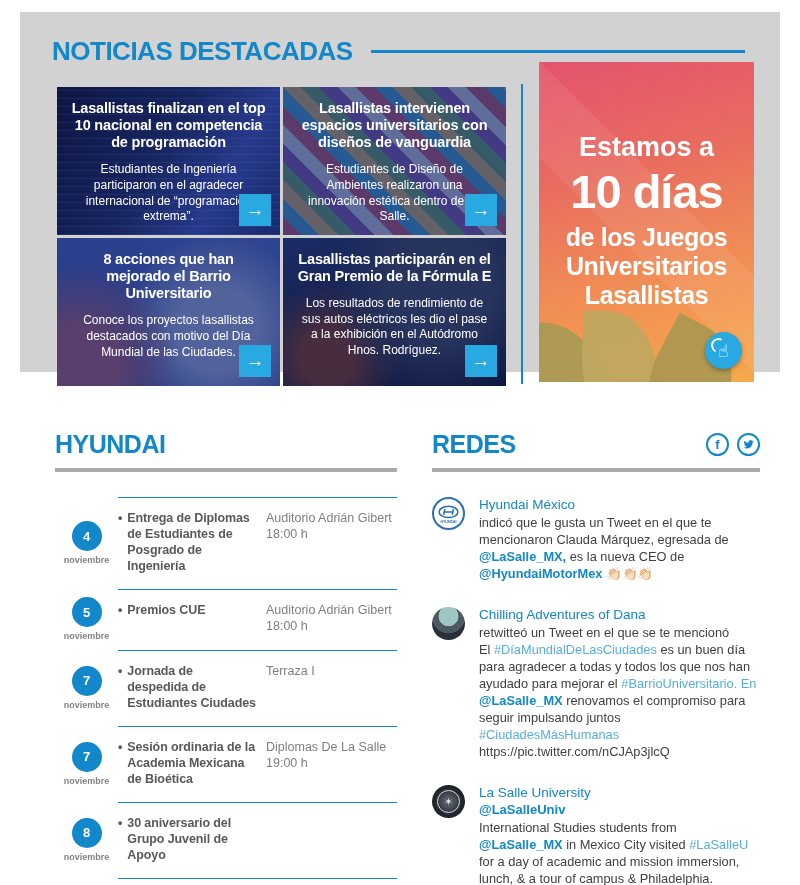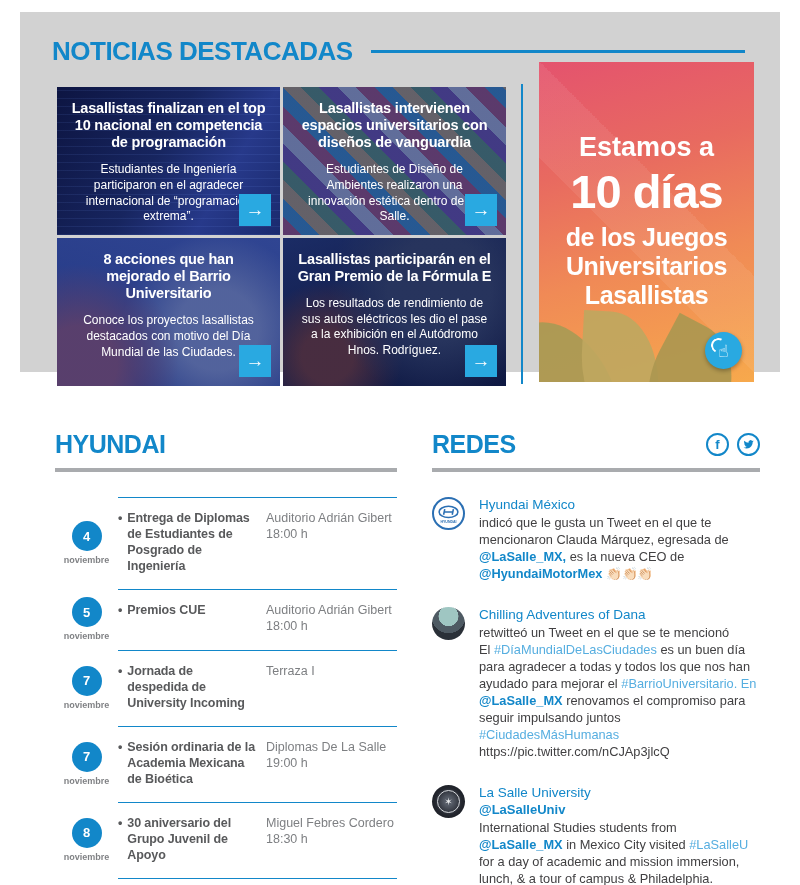--- a/index.html
+++ b/index.html
@@ -226,21 +226,21 @@
   <div class="agenda-row">
     <div class="date-col">
       <div class="days-wrap">
                 <span class="day-circle">7</span>
               </div>
       <div class="month-label">noviembre</div>
     </div>
     <div class="row-main">
       <div class="event-col">
         <span class="event-bullet">•</span>
-        <span class="event-text">Jornada de despedida de University Incoming</span>
+        <span class="event-text">Jornada de despedida de Estudiantes Ciudades</span>
       </div>
       <div class="loc-col">
         <div class="loc-name">Terraza I</div>
 
       </div>
     </div>
   </div>
 
   <div class="agenda-row">
     <div class="date-col">
@@ -265,24 +265,20 @@
     <div class="date-col">
       <div class="days-wrap">
                 <span class="day-circle">8</span>
               </div>
       <div class="month-label">noviembre</div>
     </div>
     <div class="row-main">
       <div class="event-col">
         <span class="event-bullet">•</span>
         <span class="event-text">30 aniversario del Grupo Juvenil de Apoyo</span>
-      </div>
-      <div class="loc-col">
-        <div class="loc-name">Miguel Febres Cordero</div>
-        <div class="loc-time">18:30 h</div>
       </div>
     </div>
   </div>
 
   <div class="agenda-row">
     <div class="date-col">
       
       
     </div>
     <div class="row-main">

